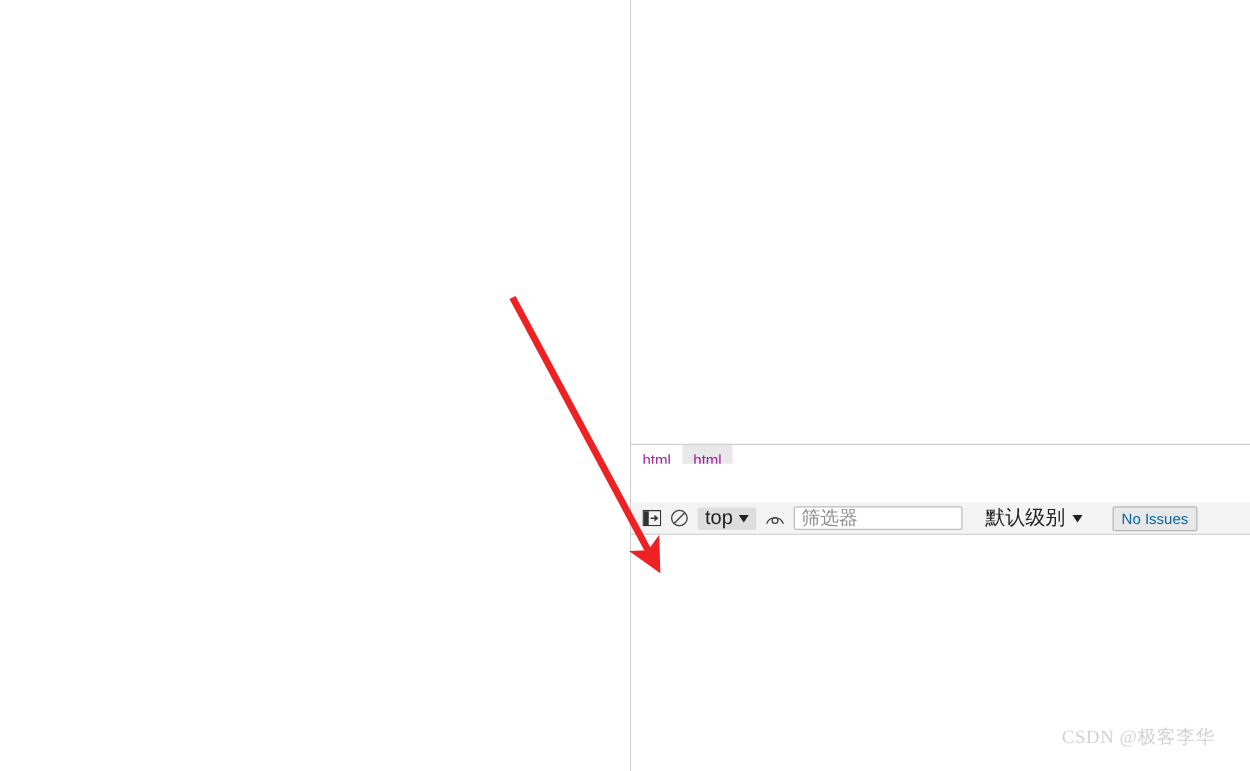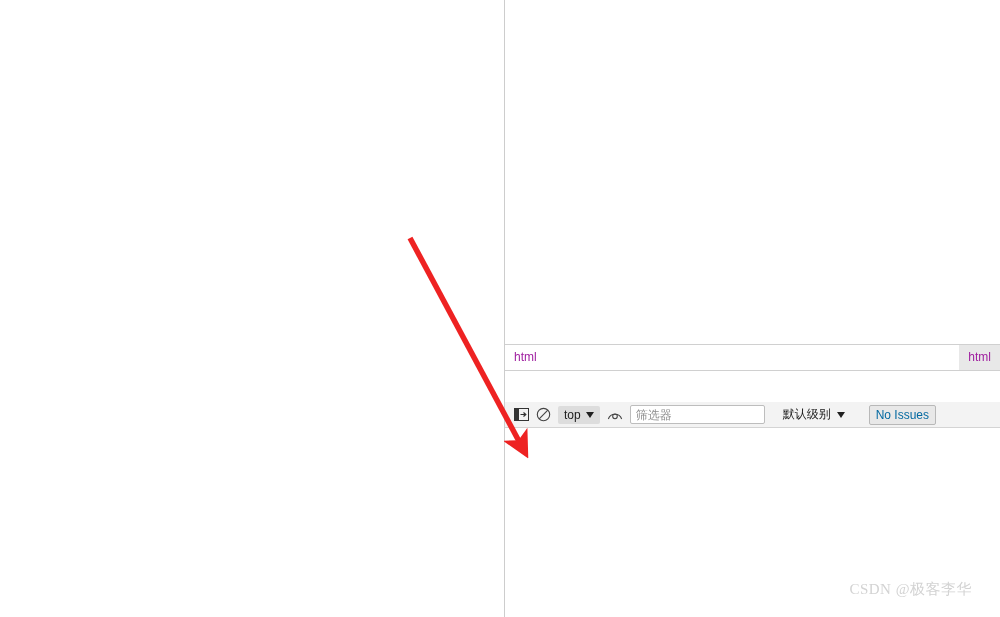--- a/index.html
+++ b/index.html
@@ -47,30 +47,29 @@
     position: absolute;
     left: 0; top: 0;
     width: 495px;
     height: 344px;
     background: #ffffff;
   }
 
   
   #breadcrumb {
     position: absolute;
-    left: 0; top: 344px;
+    left: 0; top: 355px;
     width: 495px;
     height: 27px;
     background: #ffffff;
     border-top: 1px solid #d0d0d0;
     border-bottom: 1px solid #d0d0d0;
     box-sizing: border-box;
     display: flex;
     align-items: center;
-    justify-content: space-between;
   }
   .crumb {
     font-size: 12px;
     color: #a020a0;
     padding: 4px 9px 5px 9px;
     line-height: 16px;
     cursor: default;
     white-space: nowrap;
   }
   .crumb.selected {
@@ -156,56 +155,56 @@
   }
   .ctx-select {
     display: flex;
     align-items: center;
     gap: 5px;
     background: #dddddd;
     border-radius: 2px;
     height: 18px;
     padding: 0 6px;
     margin: 0 4px;
-    font-size: 12px;
+    font-size: 16px;
     color: #202020;
     cursor: default;
     flex: 0 0 auto;
   }
   .caret {
     width: 0; height: 0;
     border-left: 4.5px solid transparent;
     border-right: 4.5px solid transparent;
     border-top: 6px solid #202020;
     display: inline-block;
   }
   #filter-input {
     flex: 0 0 auto;
     width: 135px;
     height: 19px;
     border: 1px solid #bdbdbd;
     border-radius: 2px;
     background: #ffffff;
-    font-size: 12px;
+    font-size: 15px;
     font-family: "Liberation Sans", sans-serif;
     color: #202020;
     padding: 0 5px;
     margin-left: 4px;
     box-sizing: border-box;
     outline: none;
   }
   #filter-input::placeholder { color: #8d8d8d; }
   .level-select {
     display: flex;
     align-items: center;
     gap: 6px;
     height: 18px;
     padding: 0 6px;
     margin-left: 12px;
-    font-size: 12px;
+    font-size: 16px;
     color: #202020;
     cursor: default;
     flex: 0 0 auto;
   }
   #issues-btn {
     margin-left: 18px;
     height: 20px;
     padding: 0 6px;
     background: #e8e8e8;
     border: 1px solid #b8b8b8;

